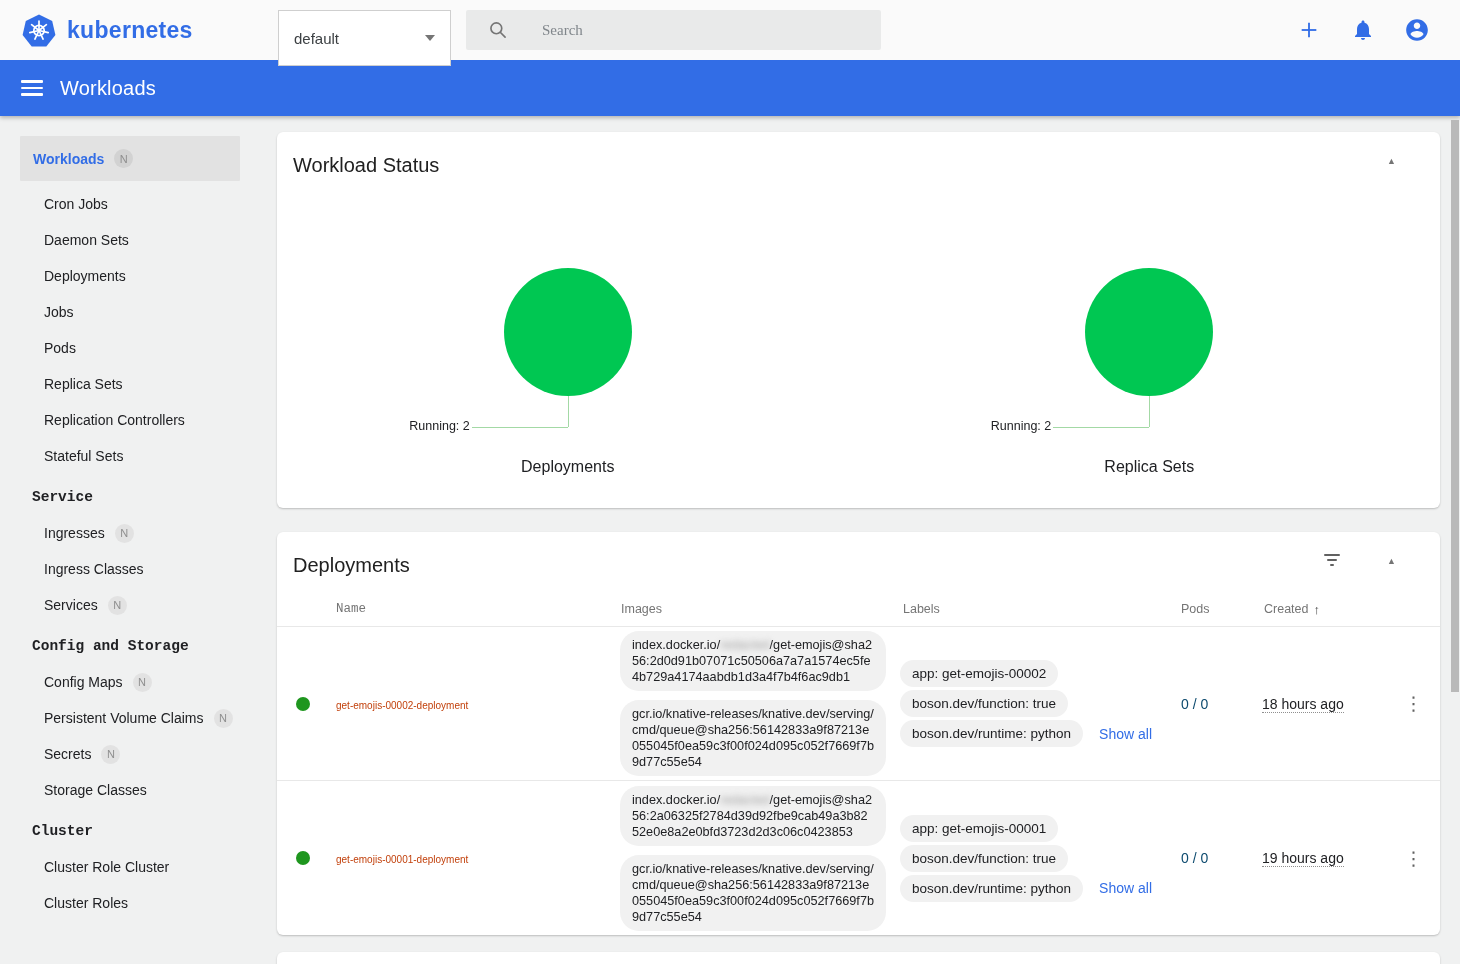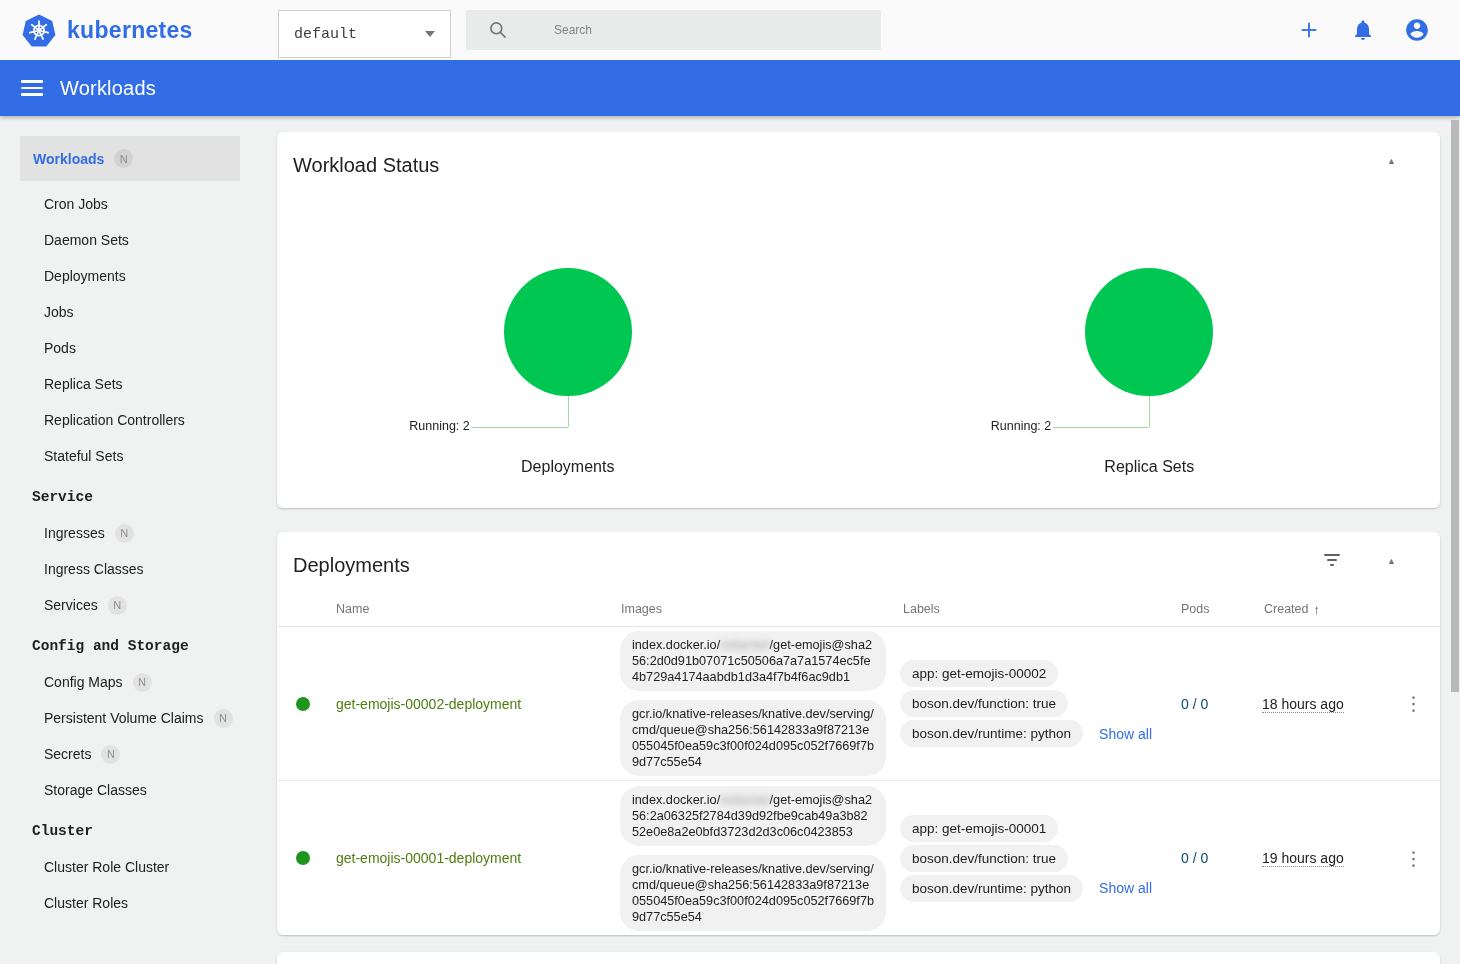--- a/index.html
+++ b/index.html
@@ -13,33 +13,33 @@
   button { background: none; border: none; cursor: pointer; font-family: inherit; }
 
   
   .topbar {
     position: absolute; top: 0; left: 0; width: 1460px; height: 60px;
     background: #fafafa; display: flex; align-items: center; z-index: 5;
   }
   .logo { display: flex; align-items: center; gap: 11px; margin-left: 22px; cursor: pointer; }
   .brand { color: #326de6; font-size: 23px; font-weight: bold; letter-spacing: .3px; }
   .ns-select {
-    position: absolute; left: 278px; top: 10px; width: 173px; height: 48px;
+    position: absolute; left: 278px; top: 10px; width: 173px; height: 56px;
     background: #fff; border: 1px solid #cfcfcf; display: flex; align-items: center;
-    justify-content: space-between; padding: 0 15px; font-size: 15px; color: #3c4043; cursor: pointer; font-family: Liberation Mono, monospace;
+    justify-content: space-between; padding: 0 15px; font-size: 15px; color: #3c4043; cursor: pointer;
   }
   .caret-down { width: 0; height: 0; border-left: 5px solid transparent; border-right: 5px solid transparent; border-top: 6px solid #757575; }
   .search {
     position: absolute; left: 466px; top: 10px; width: 415px; height: 40px;
     background: #e9eaea; border-radius: 2px; display: flex; align-items: center;
   }
   .search svg { margin-left: 22px; flex: 0 0 auto; }
   .search input {
-    border: none; background: transparent; outline: none; margin-left: 46px;
-    font-size: 12px; color: #3c4043; width: 300px; font-family: Liberation Sans, sans-serif;
+    border: none; background: transparent; outline: none; margin-left: 34px;
+    font-size: 15px; color: #3c4043; width: 300px; font-family: Liberation Serif, serif;
   }
   .search input::placeholder { color: #80868b; opacity: 1; }
   .top-actions { position: absolute; right: 30px; top: 0; height: 60px; display: flex; align-items: center; gap: 28px; }
   .icon-btn { display: flex; align-items: center; justify-content: center; width: 26px; height: 26px; }
 
   
   .bluebar {
     position: absolute; top: 60px; left: 0; width: 1460px; height: 56px;
     background: #326de6; display: flex; align-items: center; z-index: 4;
     box-shadow: 0 2px 4px rgba(0,0,0,.25);
@@ -91,30 +91,30 @@
   #card-deployments { top: 532px; height: 403px; }
   .filter-btn { position: absolute; top: 22px; right: 98px; display: flex; flex-direction: column; align-items: center; gap: 3px; width: 20px; }
   .filter-btn span { display: block; height: 2px; background: #616161; border-radius: 1px; }
   .filter-btn .f1 { width: 16px; } .filter-btn .f2 { width: 10px; } .filter-btn .f3 { width: 4px; }
 
   .grid-row { display: grid; grid-template-columns: 46px 284px 286px 284px 85px 125px 1fr; align-items: center; }
   .thead {
     position: absolute; top: 60px; left: 0; right: 0; height: 35px;
     color: #757575; font-size: 12.5px; border-bottom: 1px solid #e8e8e8;
   }
-  .th-name { padding-left: 13px; } .th-images { padding-left: 14px; }
+  .th-name { padding-left: 13px; font-family: Liberation Mono, monospace; } .th-images { padding-left: 14px; }
   .th-labels { padding-left: 10px; } .th-pods { padding-left: 4px; } .th-created { padding-left: 2px; display:flex; align-items:center; }
   .sort-arrow { margin-left: 5px; font-size: 13px; color: #424242; }
 
   .tbody { position: absolute; top: 95px; left: 0; right: 0; }
   .trow { height: 153px; }
   .trow + .trow { border-top: 1px solid #e8e8e8; height: 155px; }
   .dot { width: 14px; height: 14px; border-radius: 50%; background: #1e961e; margin-left: 19px; }
   .name-cell { padding-left: 13px; }
-  .name-link { color: #4d7c0f; font-size: 14px; text-decoration: none; cursor: pointer; }
+  .name-link { color: #c2410c; font-size: 10px; text-decoration: none; cursor: pointer; }
   .images-cell { padding-left: 13px; display: flex; flex-direction: column; gap: 9px; }
   .img-chip {
     width: 266px; background: #f1f1f1; border-radius: 19px; padding: 6px 12px;
     font-size: 12.7px; line-height: 1.26; color: #202124; word-break: break-all;
   }
   .redacted { filter: blur(3px); color: #a0a0a0; }
   .labels-cell { padding-left: 7px; }
   .label-line { display: flex; align-items: center; margin: 3px 0; }
   .label-chip {
     display: inline-flex; align-items: center; background: #f1f1f1; border-radius: 14px;

